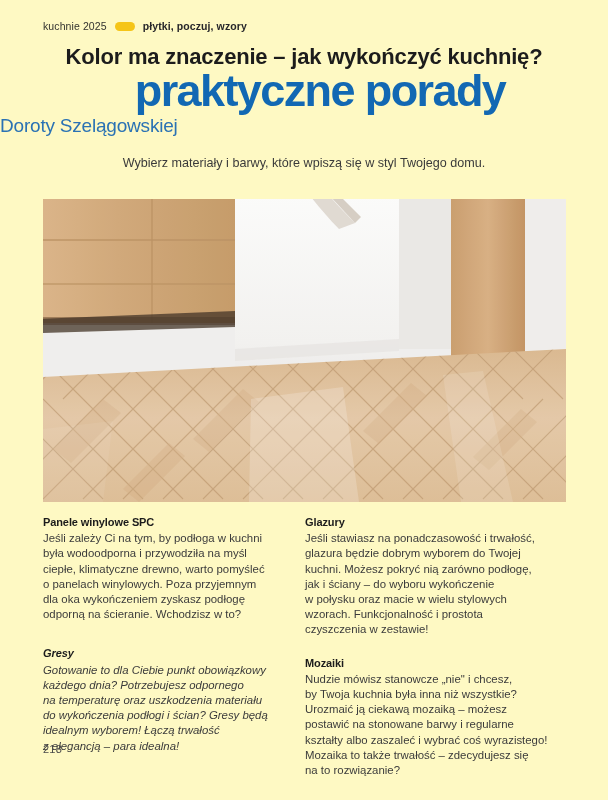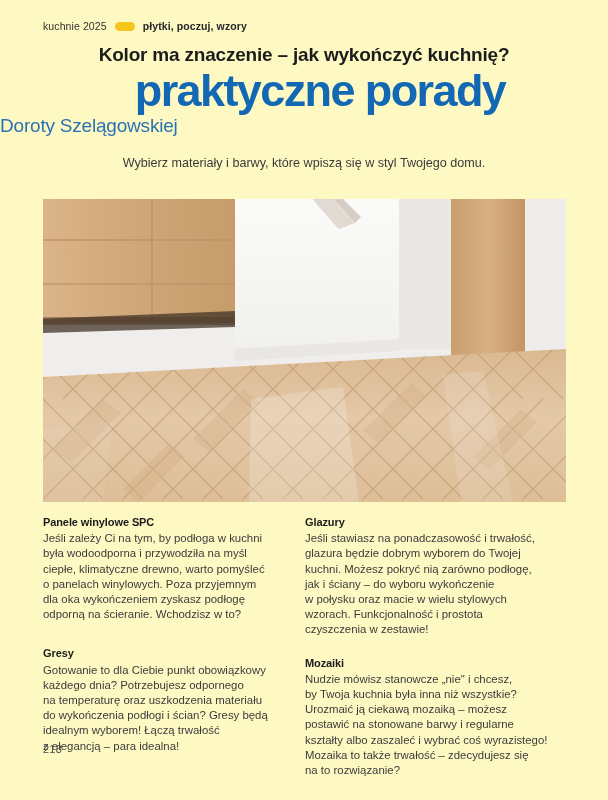--- a/index.html
+++ b/index.html
@@ -51,21 +51,21 @@
     color: #26262a;
   }
 
   
   .eyebrow-title {
     position: absolute;
     left: 0;
     top: 44px;
     width: 608px;
     text-align: center;
-    font-size: 19px;
+    font-size: 22px;
     font-weight: 700;
     letter-spacing: -0.2px;
     color: #1c1c1c;
   }
   .main-title {
     position: absolute;
     left: 16px;
     top: 66px;
     width: 608px;
     text-align: center;
@@ -130,21 +130,21 @@
     font-weight: 700;
     color: #1b1b1b;
     margin: 0 0 1px 0;
     letter-spacing: -0.1px;
   }
   .block-body {
     margin: 0;
     white-space: pre-line;
   }
 
-  .gap-gresy  { margin-top: 24px; }
+  .gap-gresy  { margin-top: 24px; font-style: italic; }
   .gap-mozaiki { margin-top: 18px; }
 
   
   .folio {
     position: absolute;
     left: 43px;
     top: 743px;
     font-size: 11px;
     font-weight: 400;
     color: #4a4a4a;

